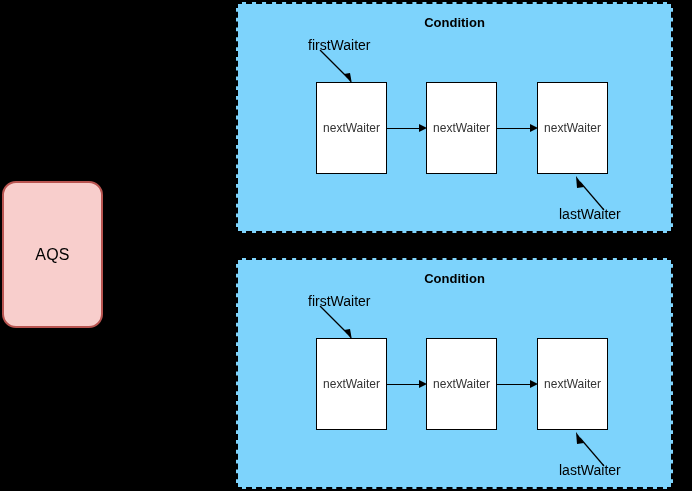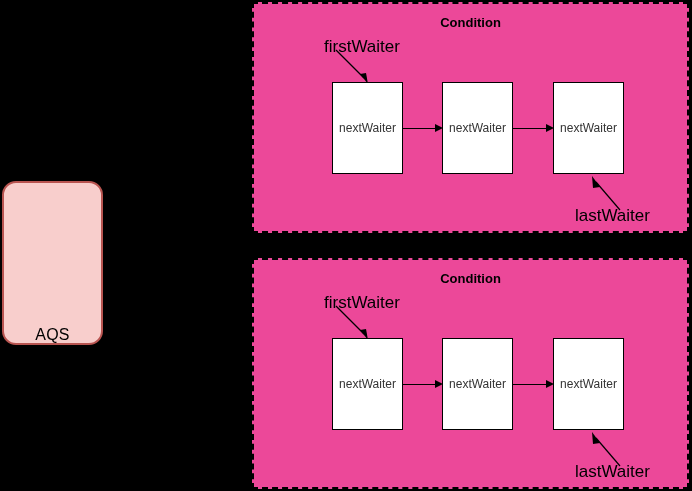--- a/index.html
+++ b/index.html
@@ -16,43 +16,43 @@
     overflow: hidden;
     font-family: "Liberation Sans", sans-serif;
   }
 
   
   .aqs-node {
     position: absolute;
     left: 2px;
     top: 181px;
     width: 101px;
-    height: 164px;
+    height: 147px;
     box-sizing: border-box;
     background: #f8cecc;
     border: 2px solid #b85450;
     border-radius: 14px;
     display: flex;
-    align-items: flex-end;
+    align-items: center;
     justify-content: center;
   }
   .aqs-label {
     font-size: 16px;
     color: #000000;
     line-height: 1;
     letter-spacing: 0.2px;
   }
 
   
   .condition-box {
     position: absolute;
-    left: 252px;
+    left: 236px;
     width: 437px;
     box-sizing: border-box;
-    background: #ec4899;
+    background: #7dd3fc;
     border: 2px dashed #000000;
   }
   #condition-box-1 { top: 2px;   height: 231px; }
   #condition-box-2 { top: 258px; height: 231px; }
 
   .condition-title {
     position: absolute;
     left: 0;
     right: 0;
     top: 11px;
@@ -101,21 +101,21 @@
     border-top: 4.5px solid transparent;
     border-bottom: 4.5px solid transparent;
     border-left: 8px solid #000000;
   }
   .a1 { left: 181px; }
   .a2 { left: 292px; }
 
   
   .annotation {
     position: absolute;
-    font-size: 17px;
+    font-size: 14px;
     color: #000000;
     white-space: nowrap;
   }
   .ann-first { left: 70px;  top: 33px; }
   .ann-last  { left: 321px; top: 202px; }
 
   .leader { position: absolute; overflow: visible; }
   .leader-first { left: 80px;  top: 44px;  width: 40px; height: 40px; }
   .leader-last  { left: 320px; top: 166px; width: 50px; height: 44px; }
 

